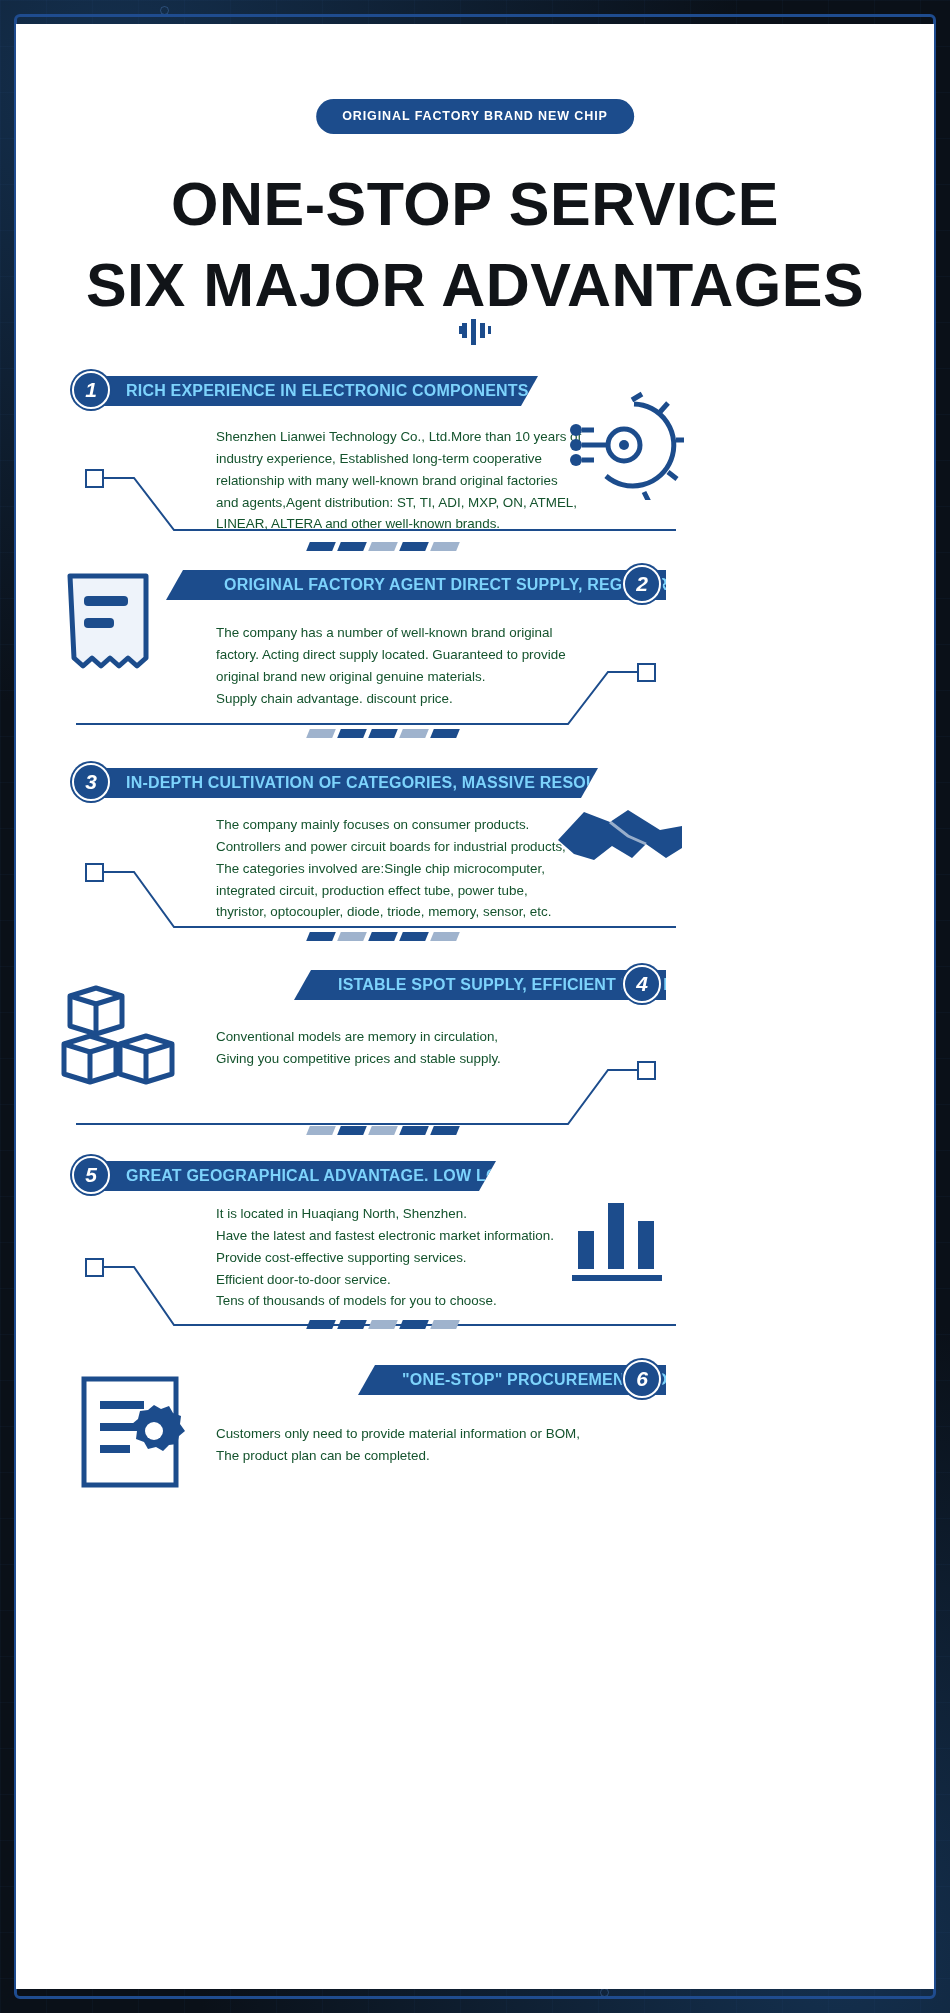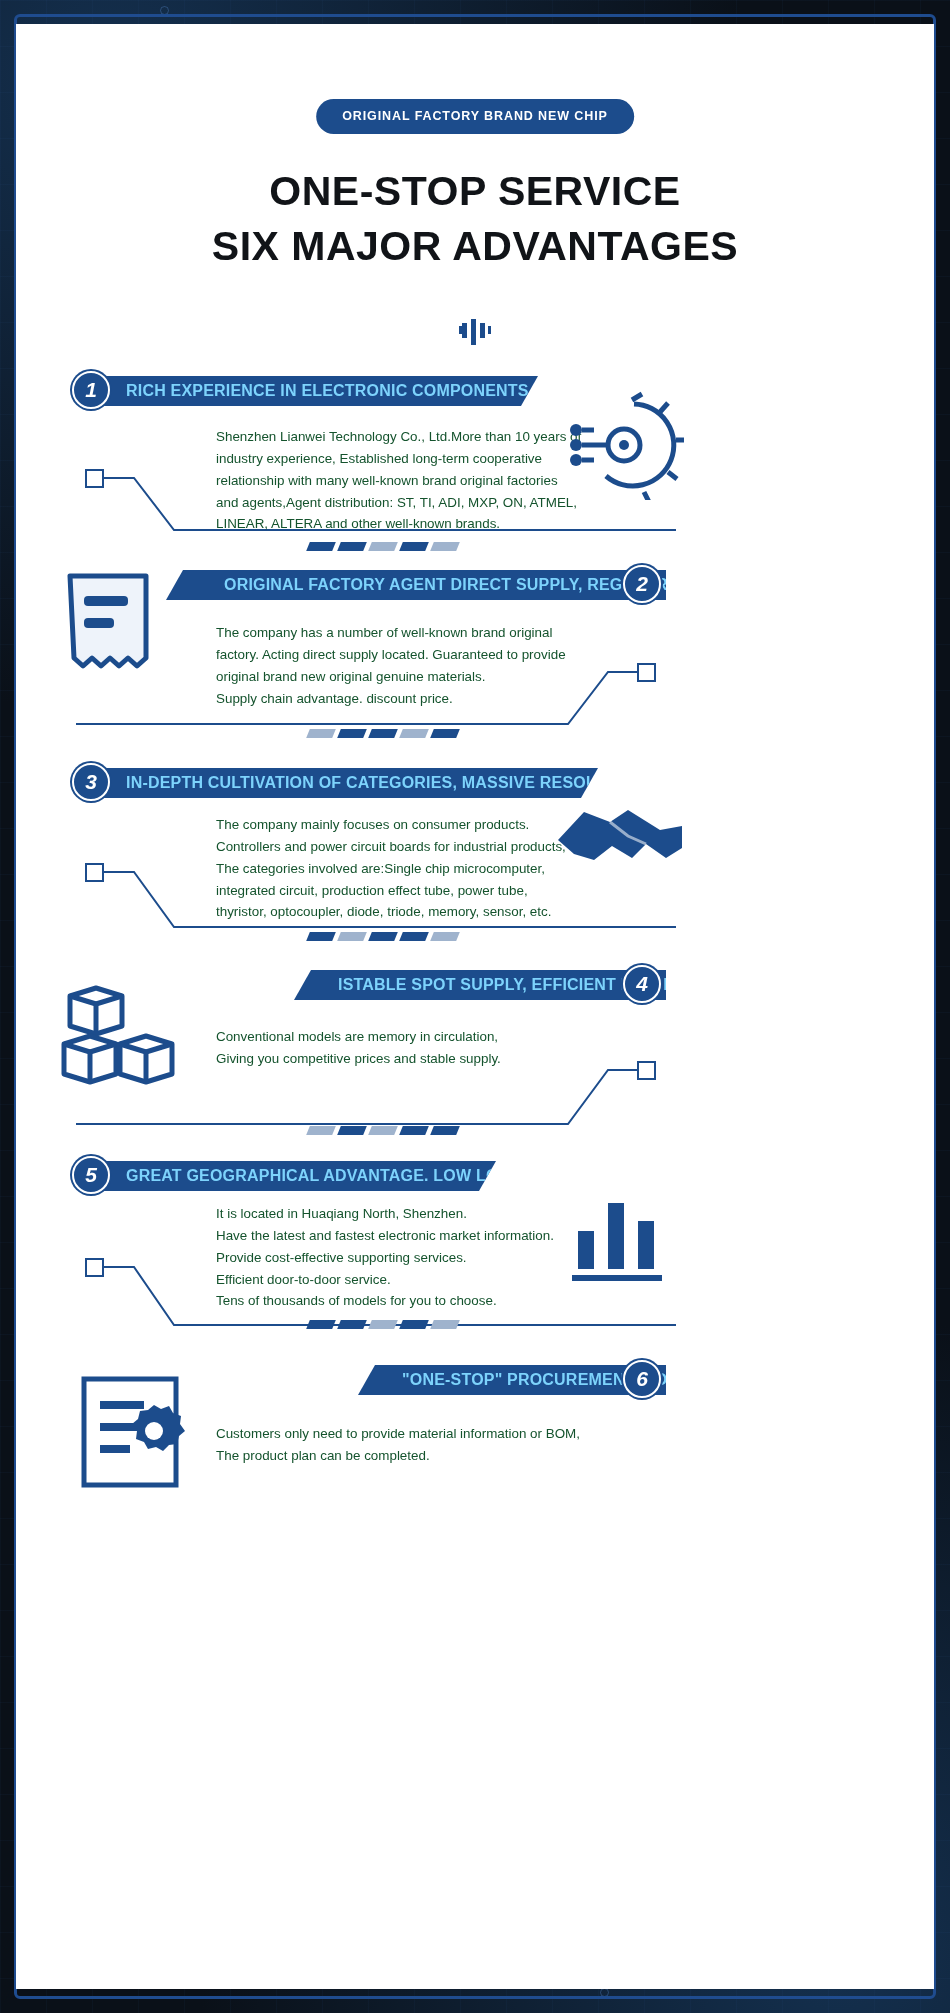--- a/index.html
+++ b/index.html
@@ -62,21 +62,21 @@
     letter-spacing: .9px;
     white-space: nowrap;
   }
   .title {
     position: absolute;
     left: 0; right: 0;
     top: 140px;
     text-align: center;
     color: #111418;
     font-weight: 700;
-    font-size: 41px;
+    font-size: 61px;
     letter-spacing: .5px;
     line-height: 1.33;
   }
   .title .l2 { display: block; }
   .mini-mark {
     position: absolute;
     left: 50%; transform: translateX(-50%);
     top: 295px;
     width: 32px; height: 26px;
   }

